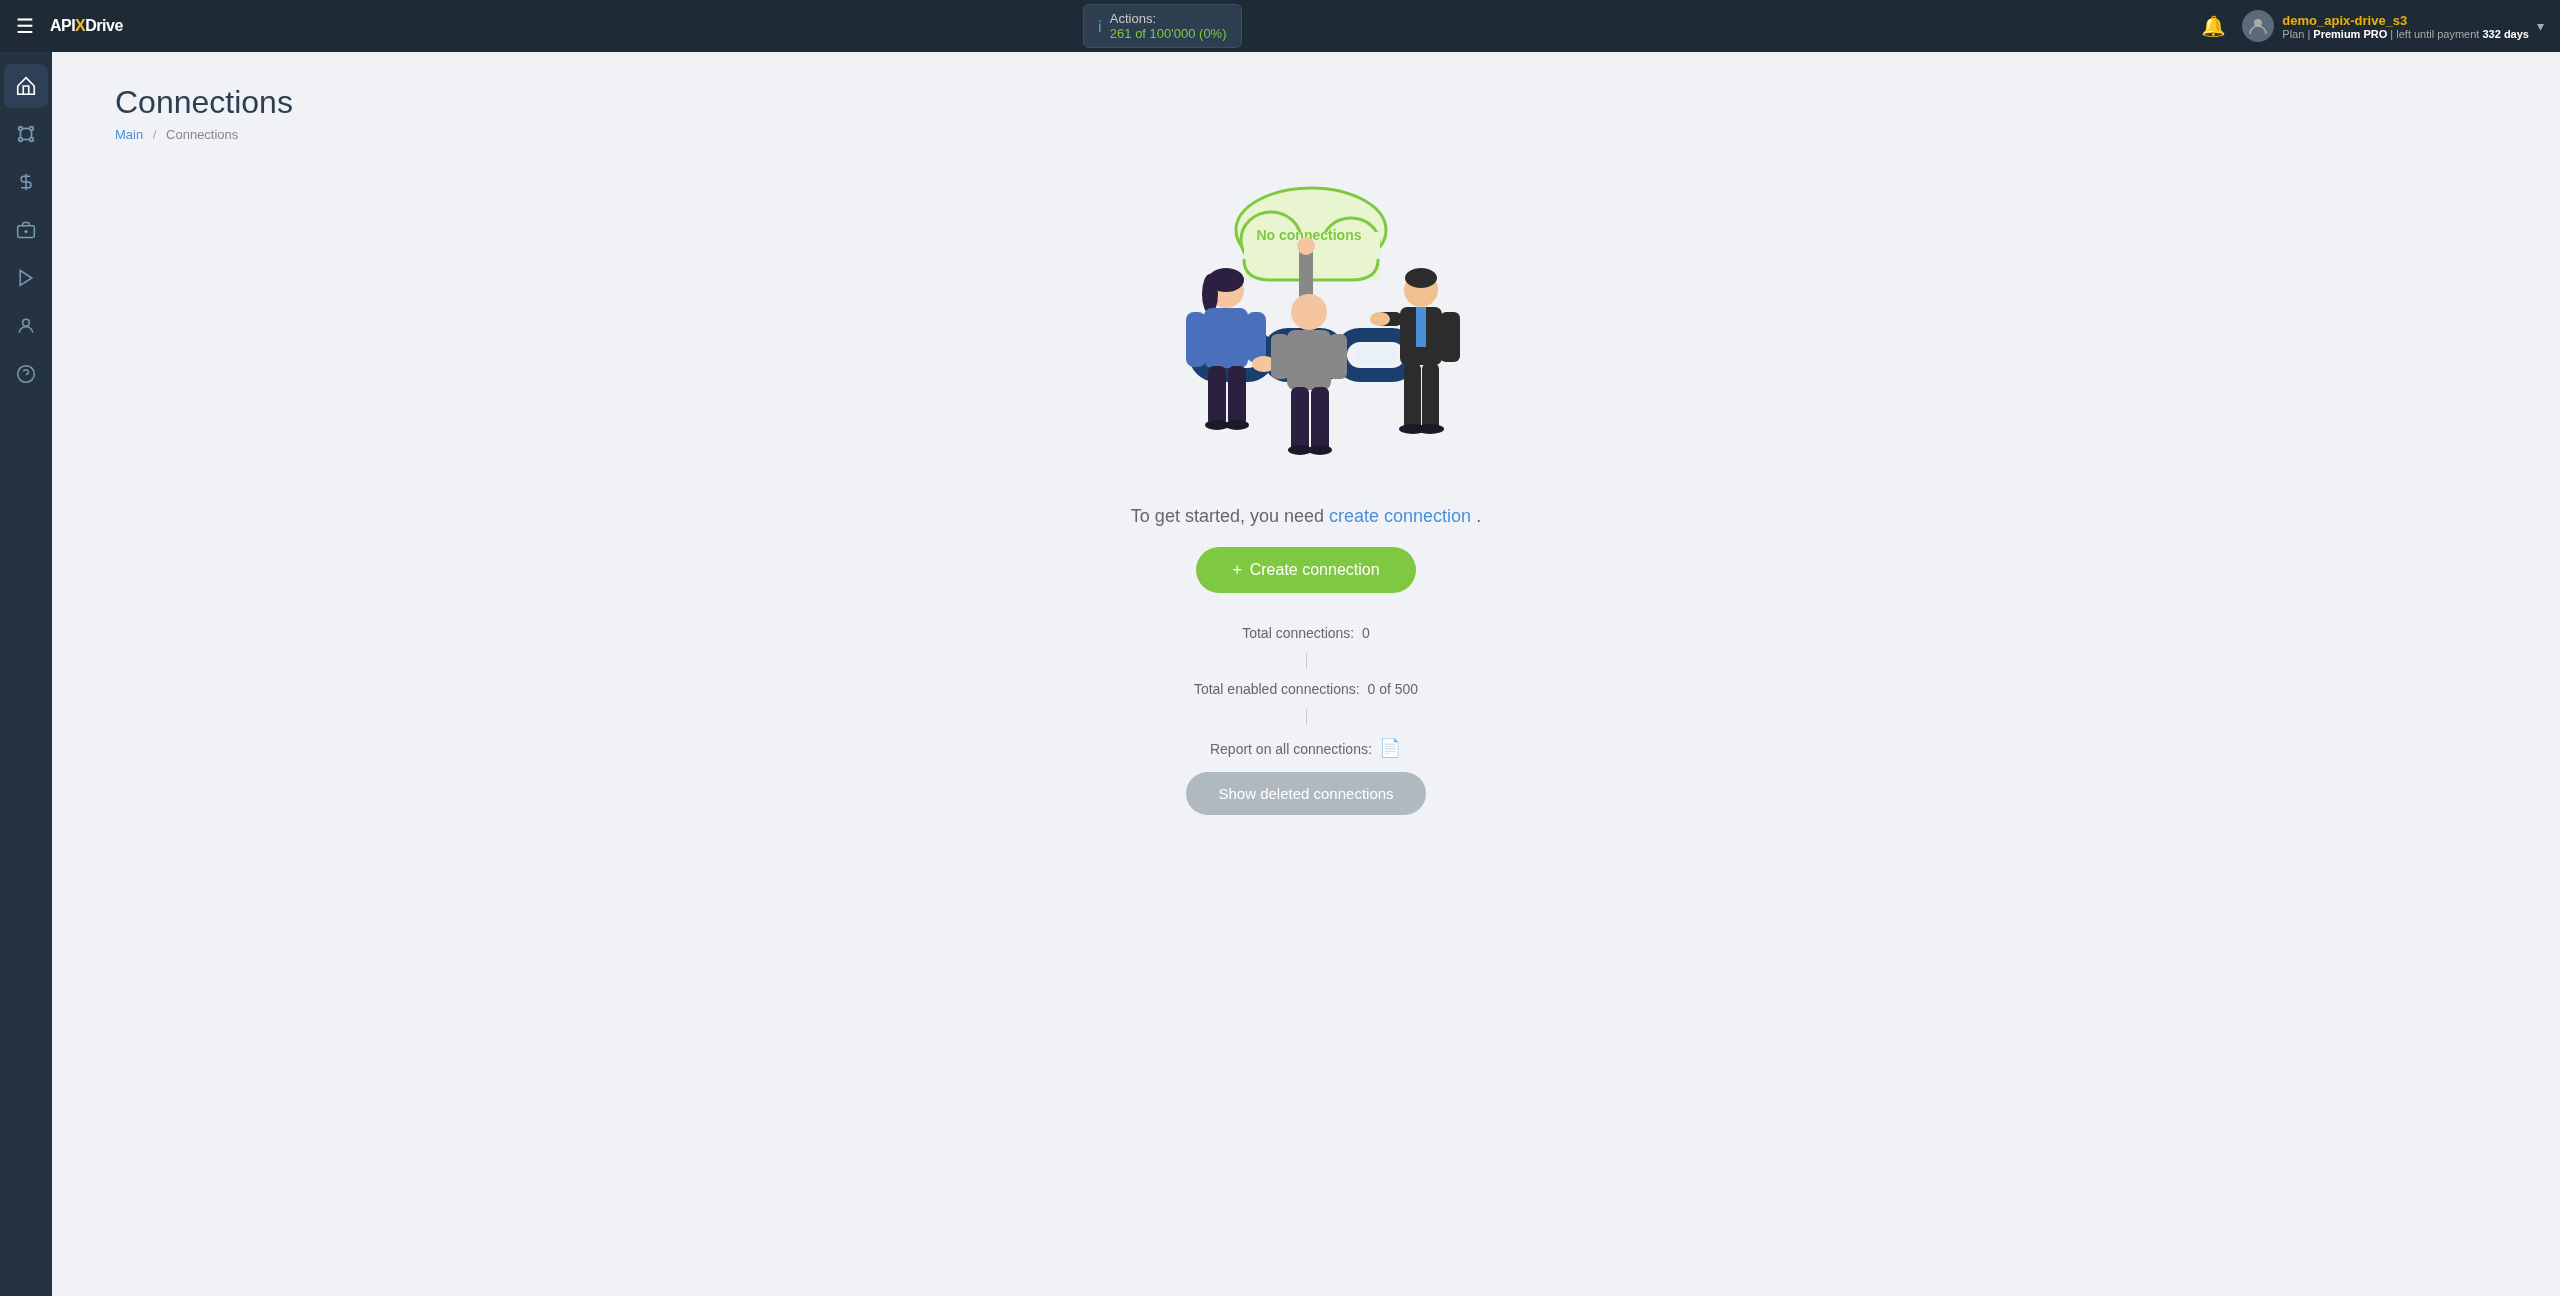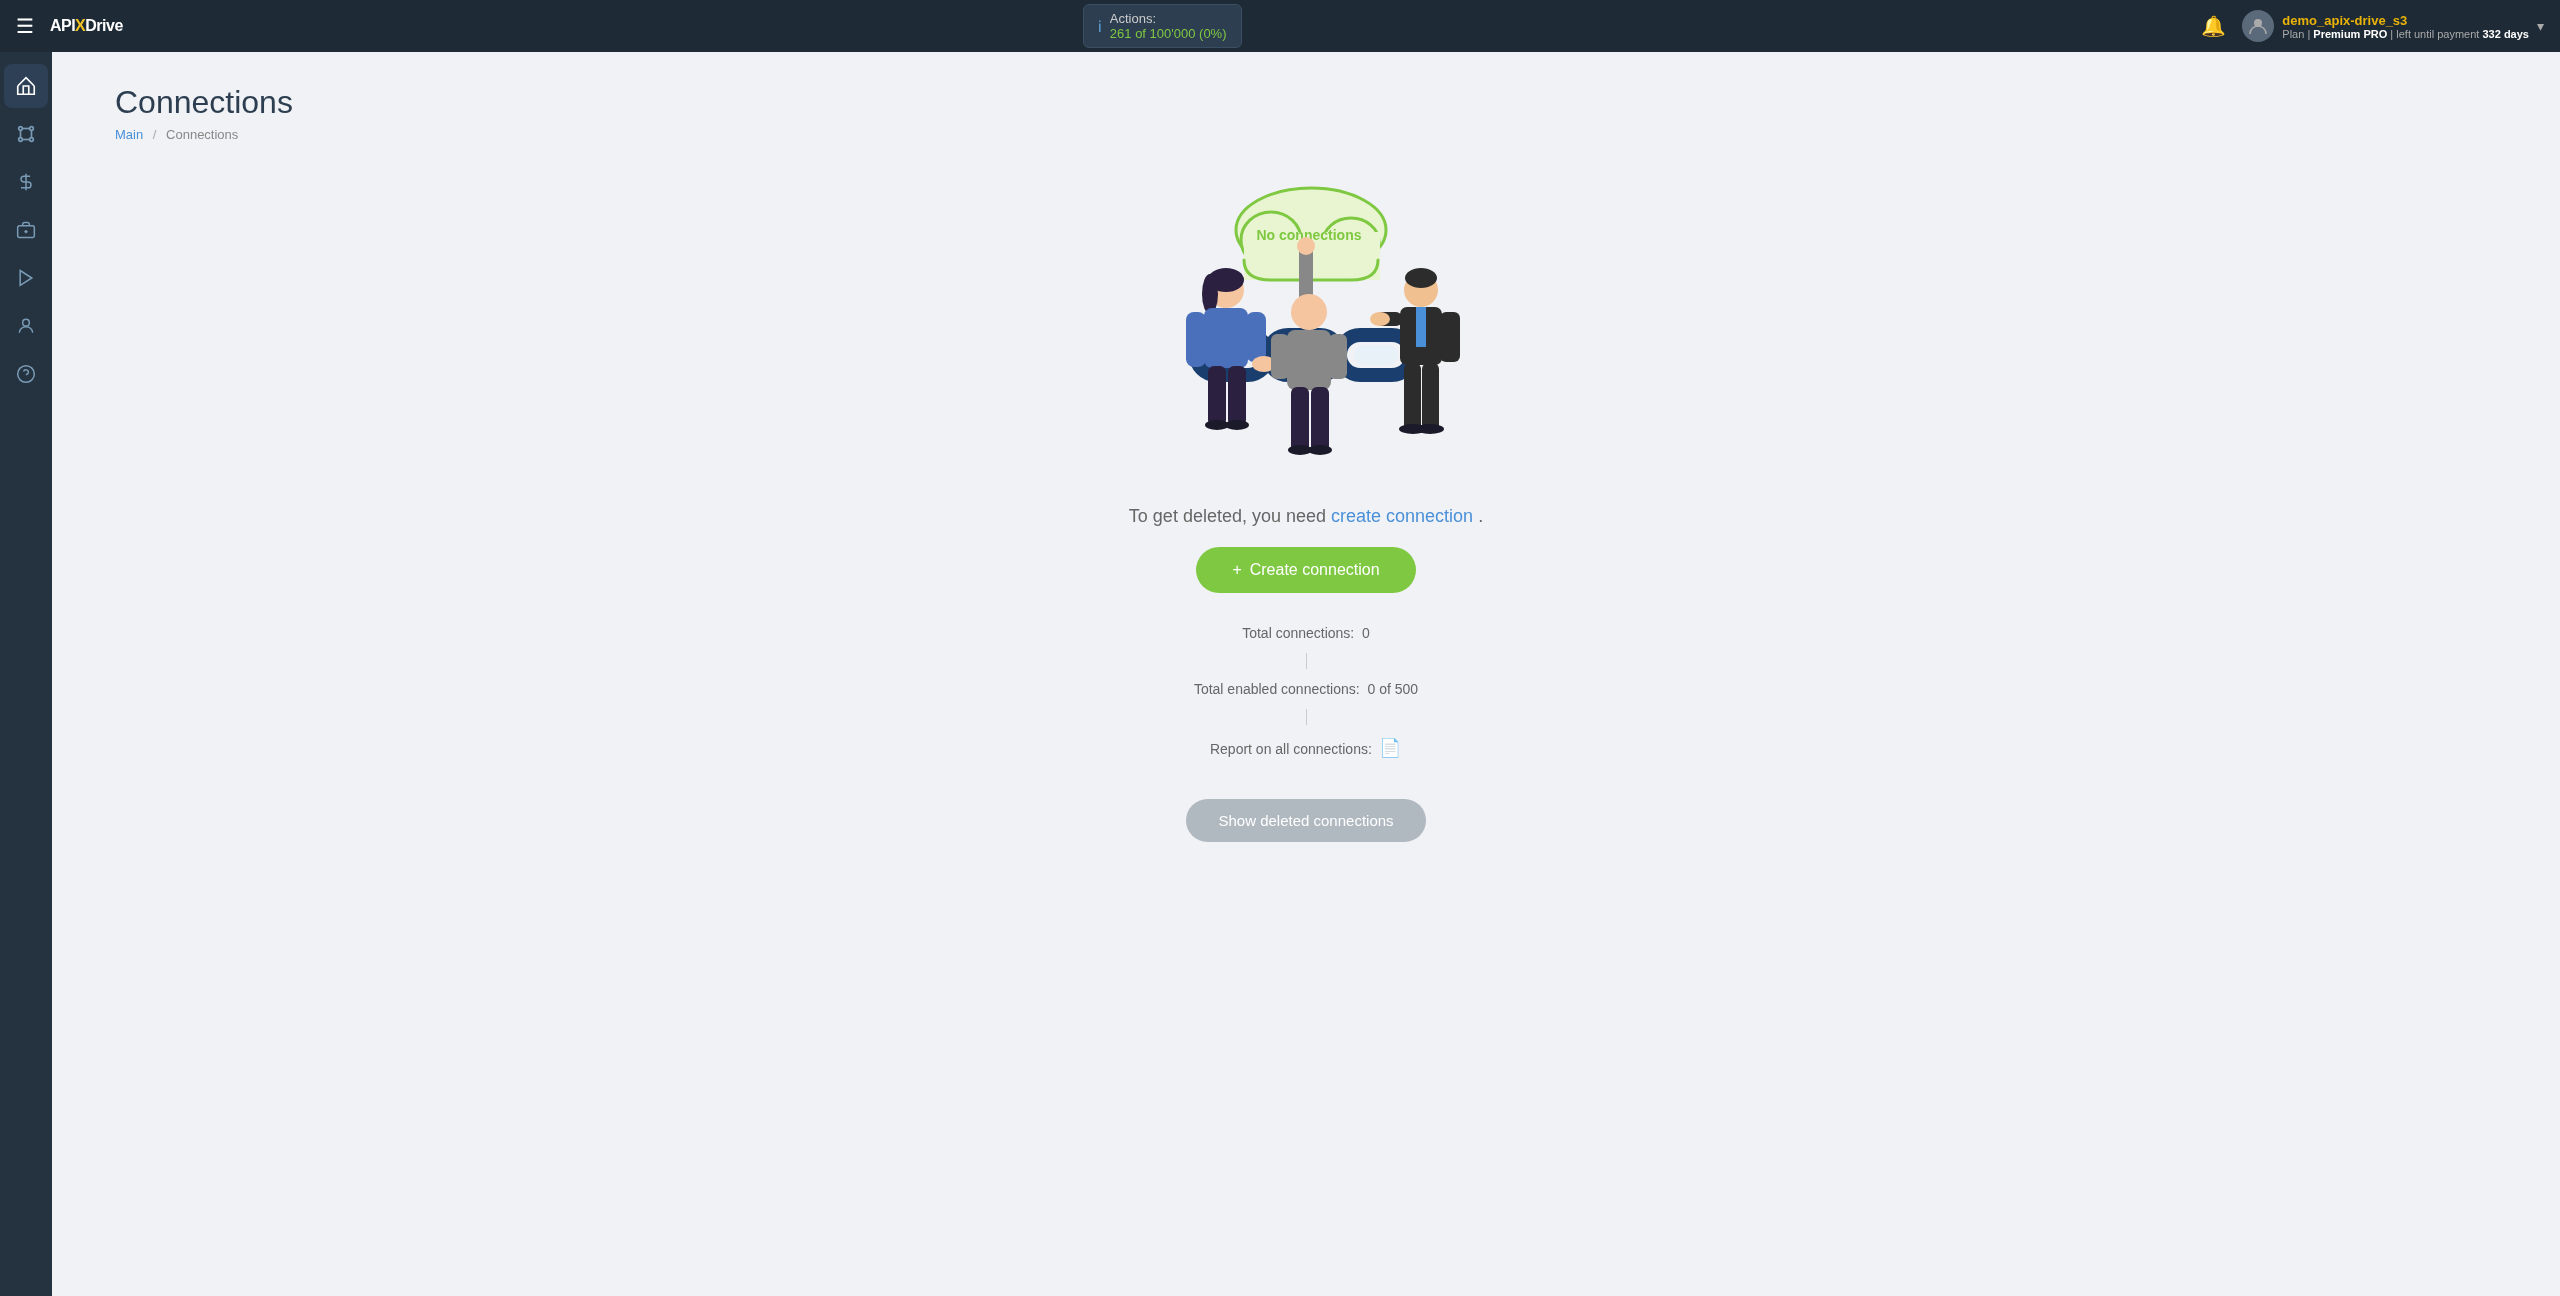--- a/index.html
+++ b/index.html
@@ -208,21 +208,21 @@
       width: 1px; height: 16px;
       background: #ccc;
     }
     .report-icon {
       color: #888;
       font-size: 18px;
       cursor: pointer;
     }
 
     .show-deleted-btn {
-      margin-top: 40px;
+      margin-top: 13px;
       background: #b0b8c0;
       color: #fff;
       border: none;
       border-radius: 24px;
       padding: 13px 32px;
       font-size: 15px;
       cursor: pointer;
       font-weight: 400;
       transition: background 0.15s;
     }
@@ -428,21 +428,21 @@
           <rect x="28" y="101" width="17" height="68" rx="6" fill="#2c2c2c"></rect>
           <rect x="46" y="101" width="17" height="68" rx="6" fill="#2c2c2c"></rect>
 
           <ellipse cx="37" cy="167" rx="14" ry="5" fill="#1a1a2a"></ellipse>
           <ellipse cx="54" cy="167" rx="14" ry="5" fill="#1a1a2a"></ellipse>
         </g>
       </svg>
     </div>
 
     <p class="intro-text">
-      <span>To get deleted, you need</span>
+      <span>To get started, you need</span>
       <a href="#">create connection</a>
       <span>.</span>
     </p>
 
     <button class="create-btn">
       <span>+</span>
       <span>Create connection</span>
     </button>
 
     <div class="stats-row">

